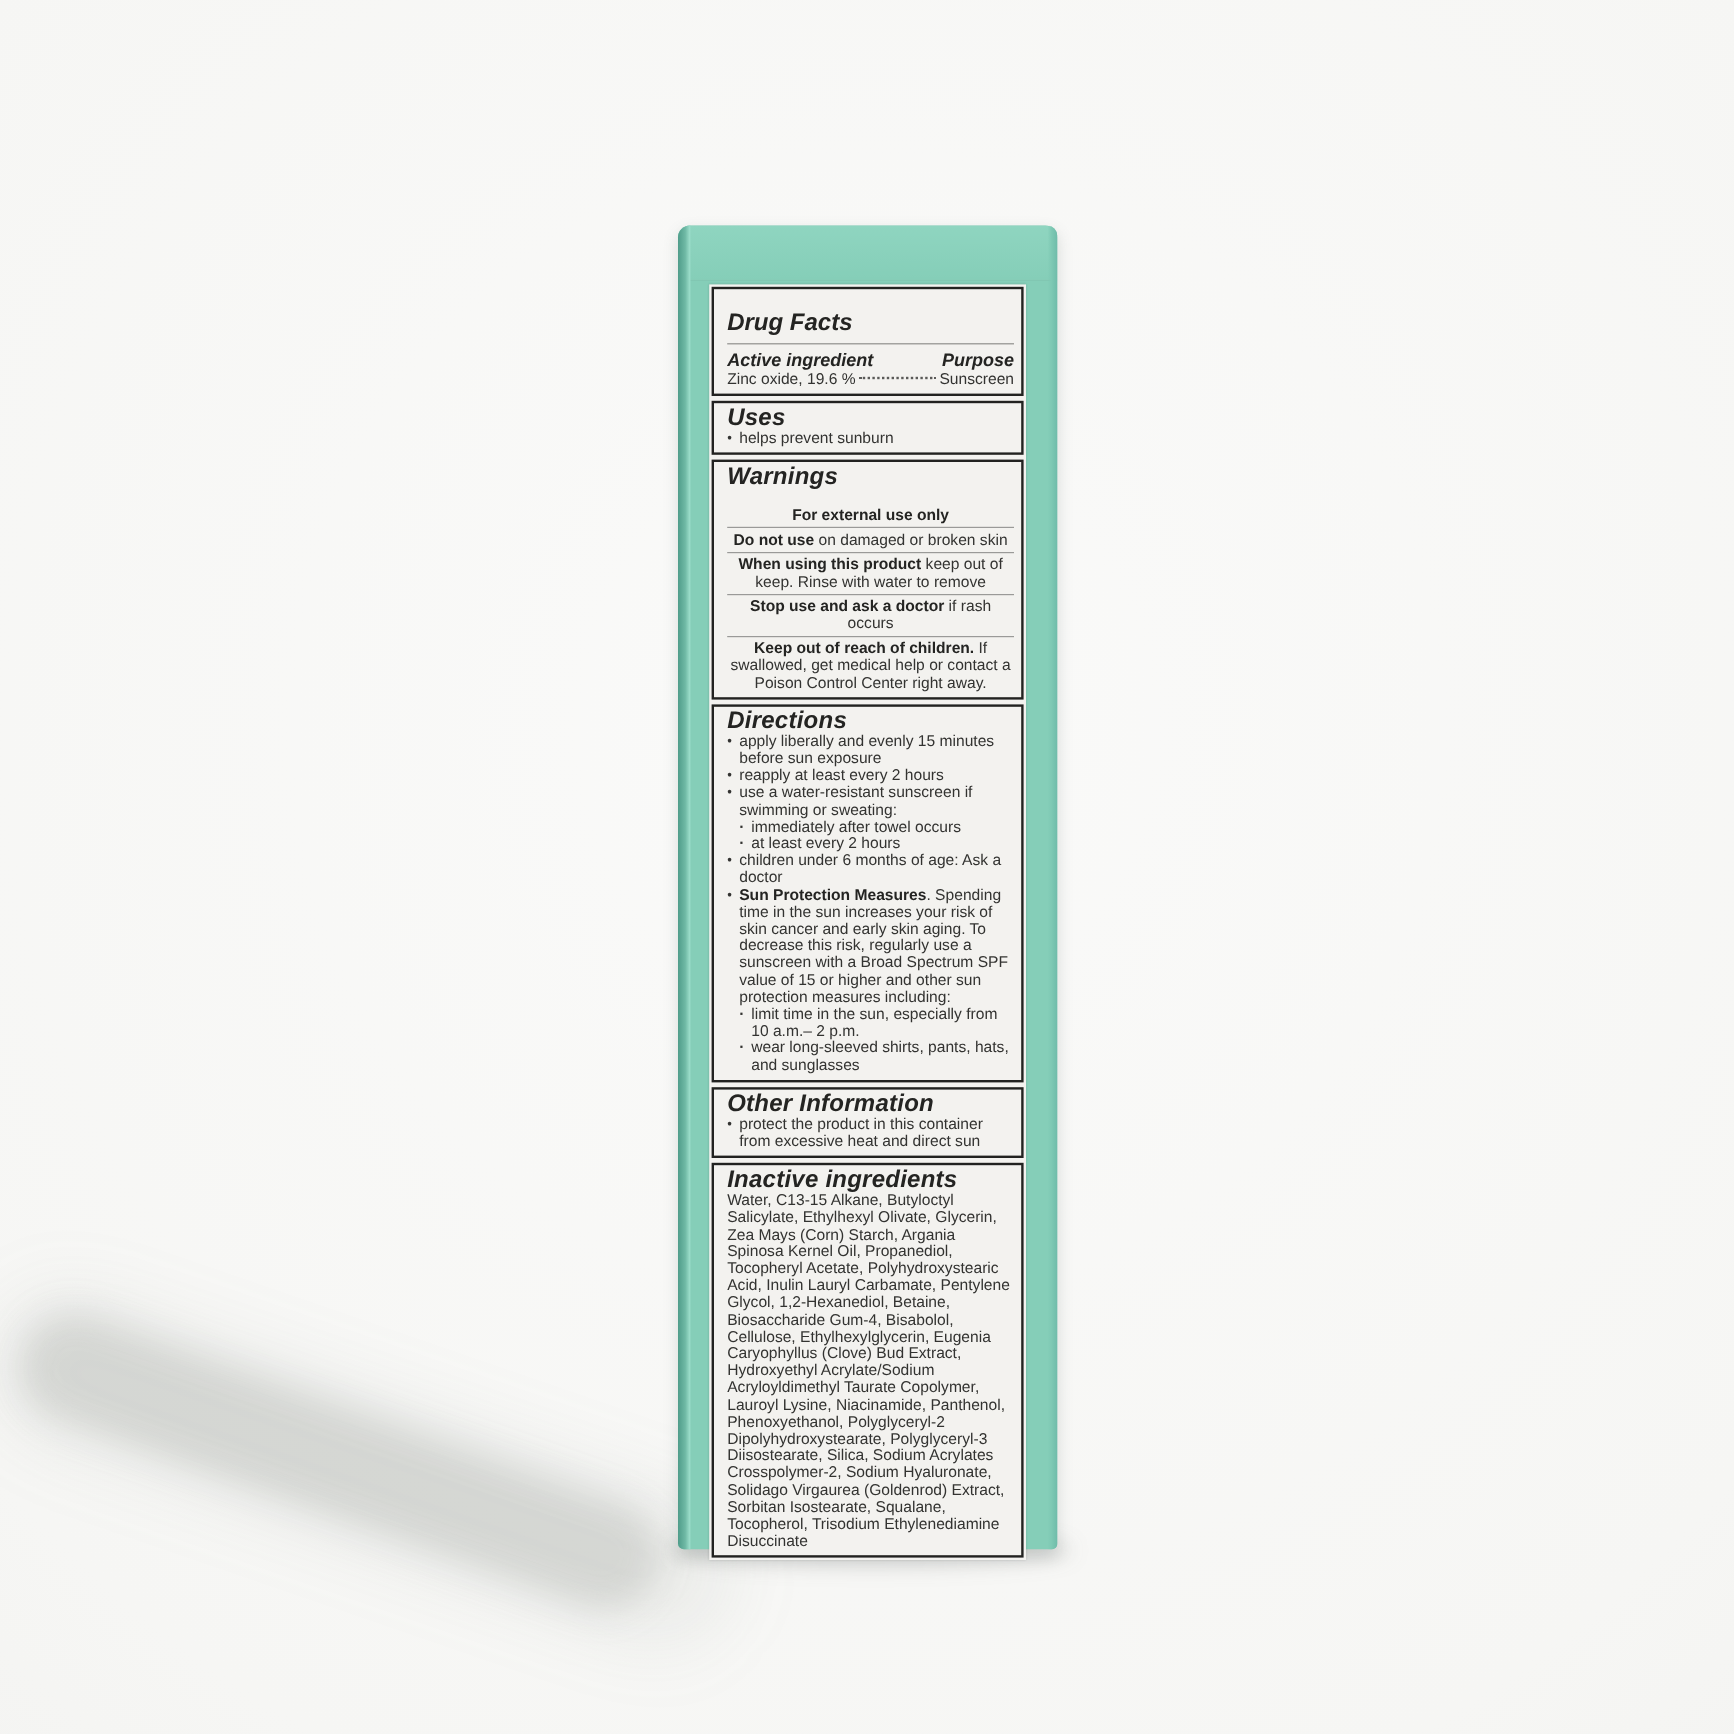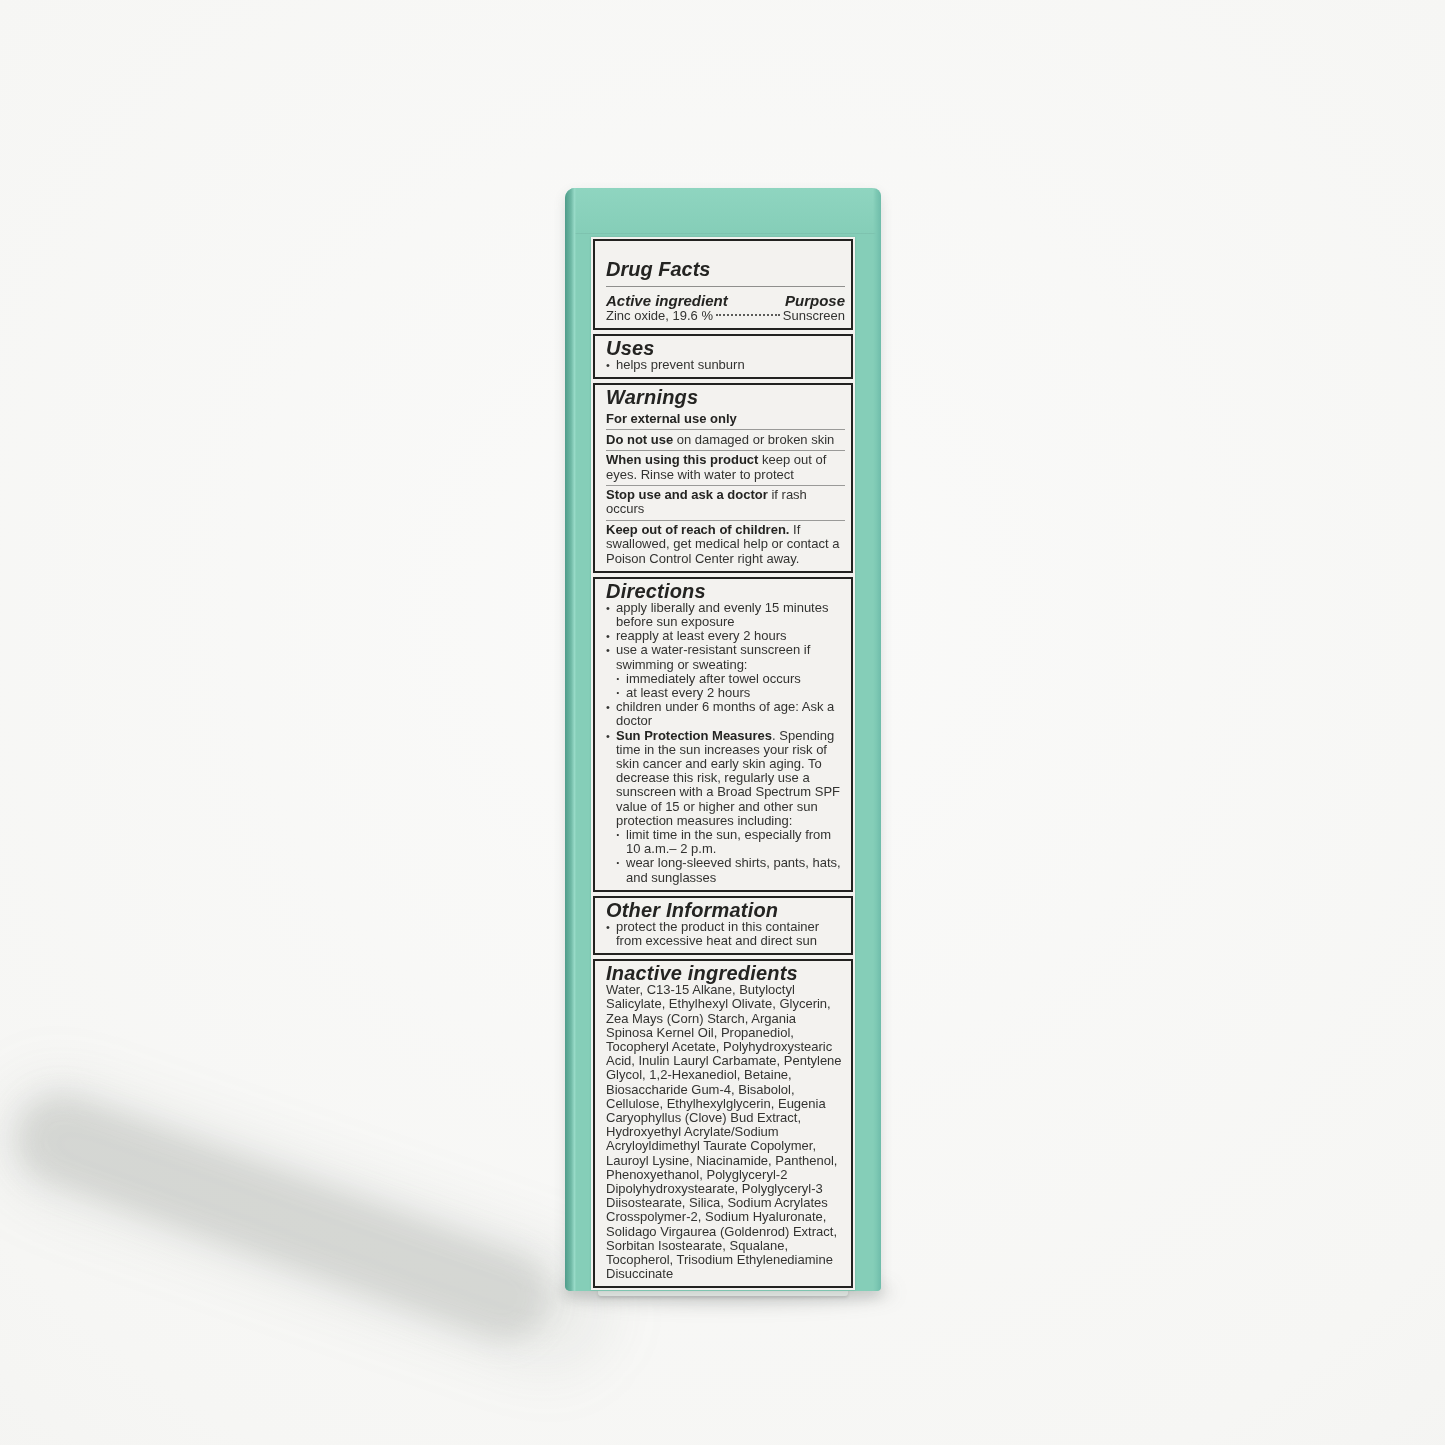--- a/index.html
+++ b/index.html
@@ -51,21 +51,21 @@
   .ai-row{display:flex;align-items:center;margin-top:0;}
   .leader{flex:1;border-bottom:2px dotted #5a5a58;margin:0 3px 3px 3px;min-width:10px;}
 
   .li{position:relative;padding-left:10px;}
   .li::before{content:"\2022";position:absolute;left:0;top:0;font-size:11px;}
   .li.lvl2{margin-left:10px;}
   .li.lvl2::before{content:"\00B7";font-weight:bold;font-size:13px;}
 
   .w-item{padding:2.5px 0 3px 0;border-bottom:1.5px solid #9a9a98;}
   .w-item:last-child{border-bottom:none;padding-bottom:0;}
-  .warn-list{margin-top:2px;}
+  .warn-list{margin-top:12px;text-align:center;}
 </style>
 </head>
 <body>
 
 <div class="scene">
 
   <div class="cast-shadow-soft"></div>
   <div class="cast-shadow"></div>
   <div class="contact-shadow"></div>
   <div class="bottom-flap"></div>
@@ -94,21 +94,21 @@
       <div class="sect">
         <div class="h">Uses</div>
         <div class="li"><span>helps prevent sunburn</span></div>
       </div>
 
       <div class="sect">
         <div class="h">Warnings</div>
         <div class="warn-list">
           <div class="w-item"><span class="b">For external use only</span></div>
           <div class="w-item"><span class="b">Do not use</span><span> on damaged or broken skin</span></div>
-          <div class="w-item"><span class="b">When using this product</span><span> keep out of eyes. Rinse with water to protect</span></div>
+          <div class="w-item"><span class="b">When using this product</span><span> keep out of keep. Rinse with water to remove</span></div>
           <div class="w-item"><span class="b">Stop use and ask a doctor</span><span> if rash occurs</span></div>
           <div class="w-item"><span class="b">Keep out of reach of children.</span><span> If swallowed, get medical help or contact a Poison Control Center right away.</span></div>
         </div>
       </div>
 
       <div class="sect">
         <div class="h">Directions</div>
         <div class="li"><span>apply liberally and evenly 15 minutes before sun exposure</span></div>
         <div class="li"><span>reapply at least every 2 hours</span></div>
         <div class="li"><span>use a water-resistant sunscreen if swimming or sweating:</span></div>

